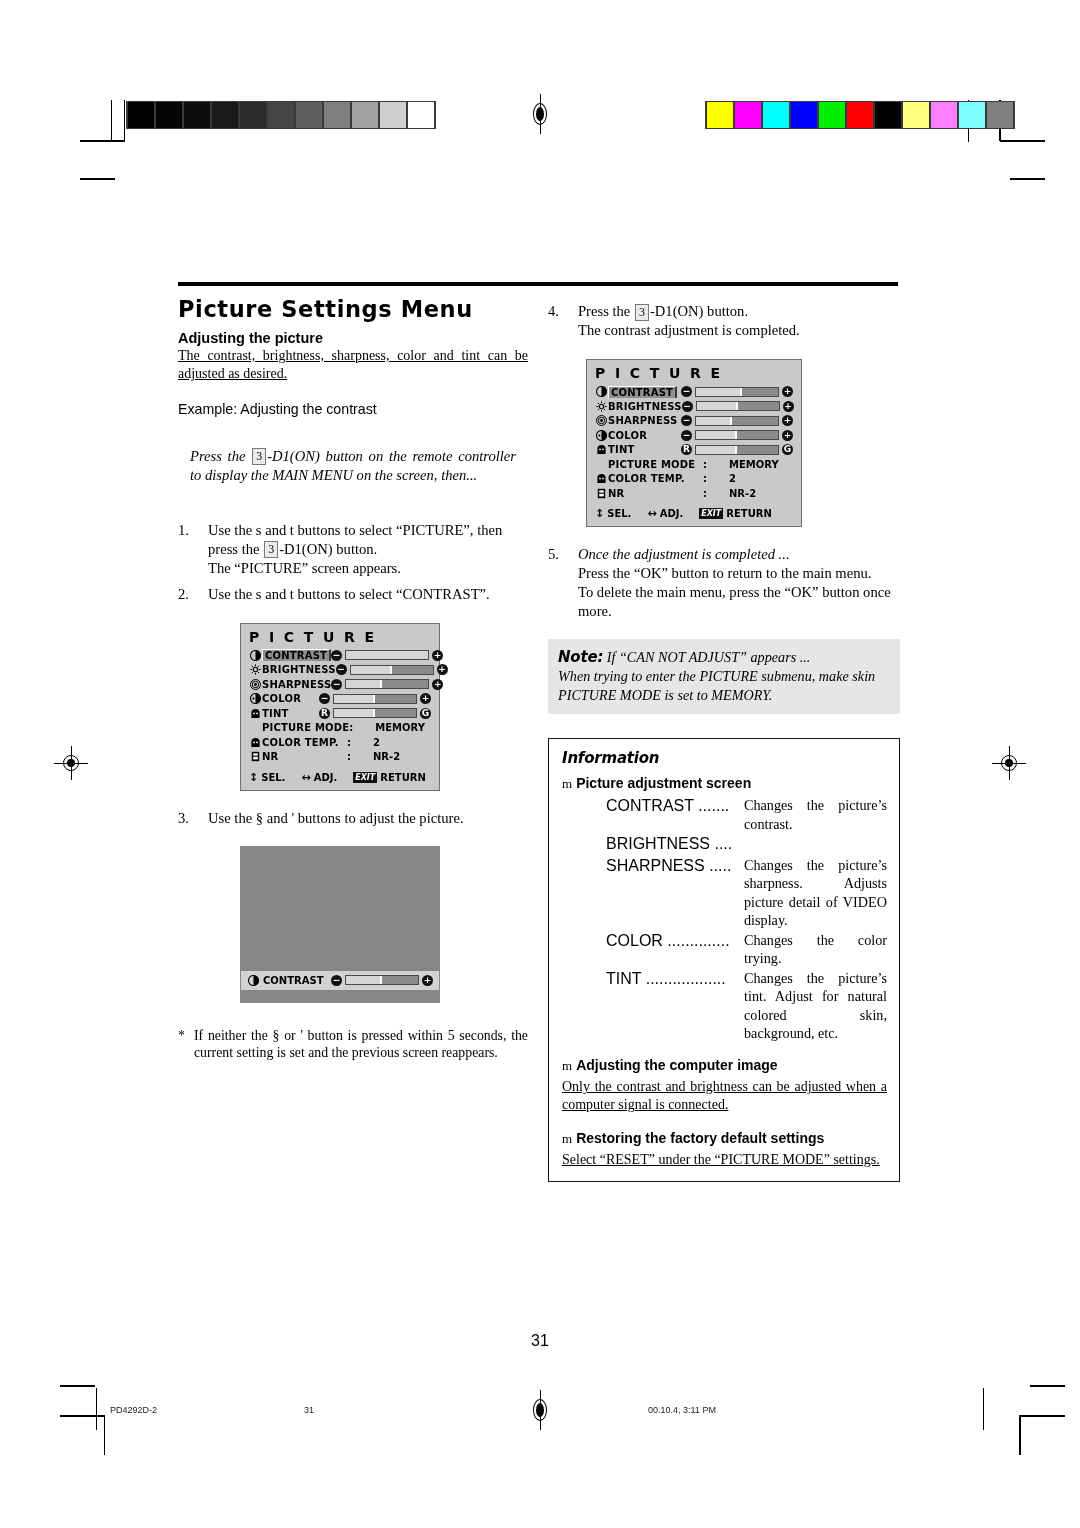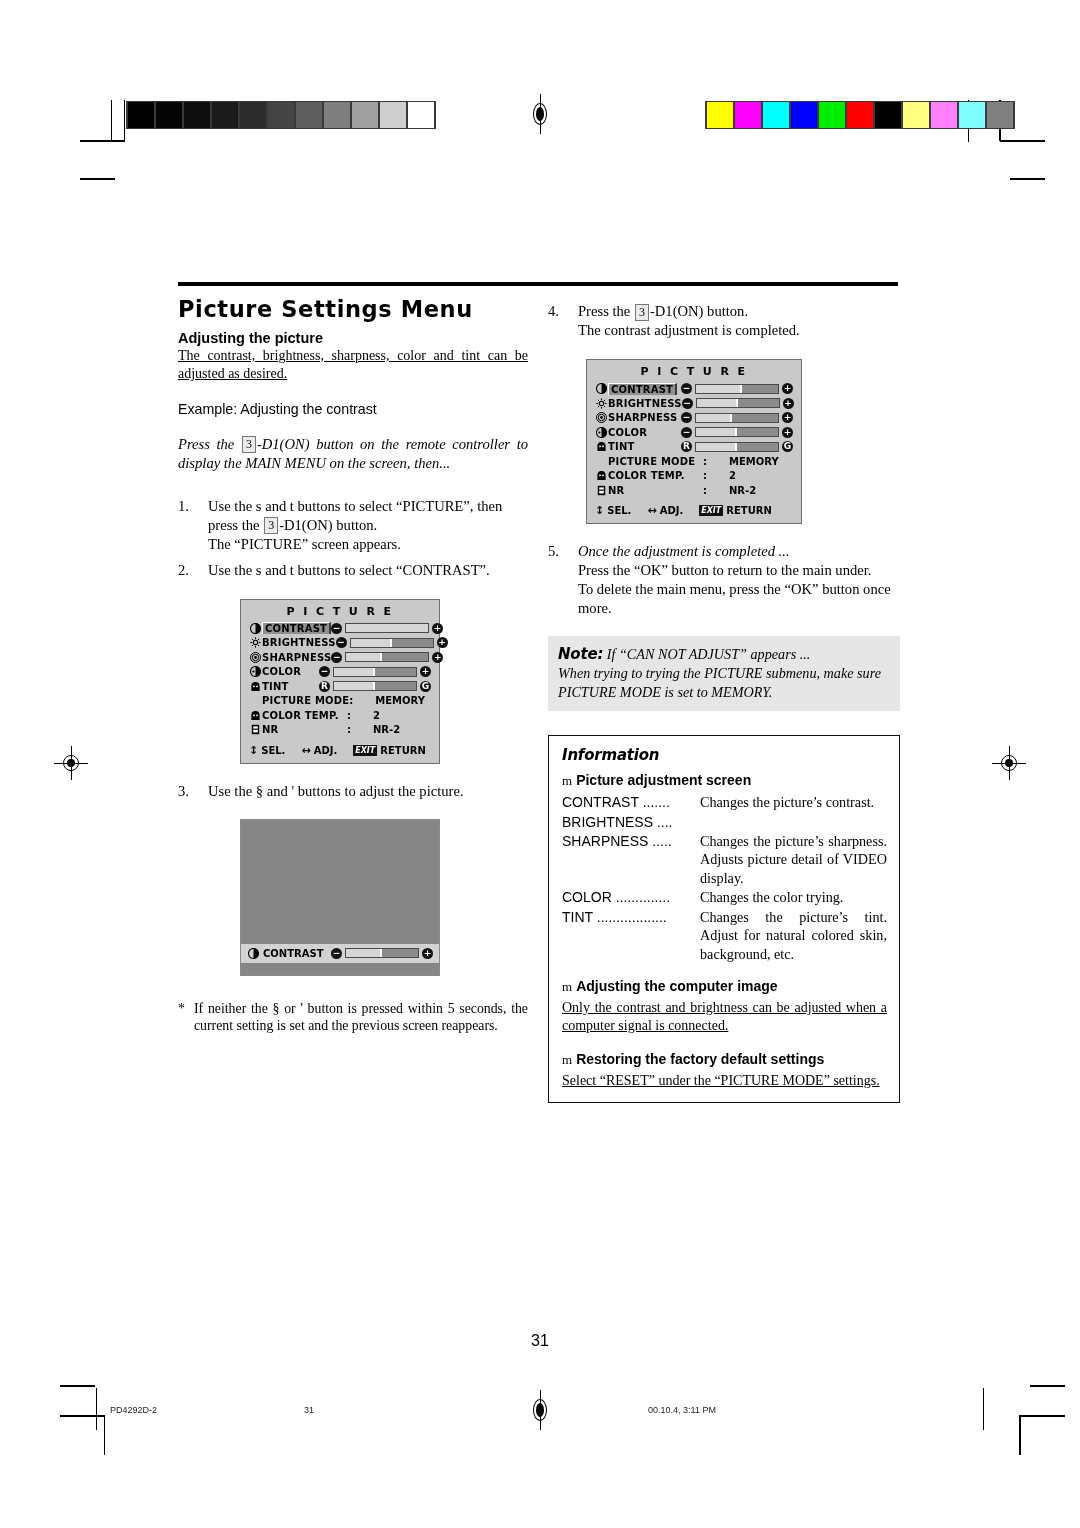--- a/index.html
+++ b/index.html
@@ -55,21 +55,21 @@
 
   .col-left  { position:absolute; left:178px; top:330px; width:350px; }
   .col-right { position:absolute; left:548px; top:302px; width:352px; }
 
   .h2 {
     font-family:"Liberation Sans", sans-serif;
     font-weight:bold; font-size:14.5px; margin:0 0 1px 0;
   }
   p.body { font-size:14px; line-height:1.28; margin:0; text-align:justify;text-decoration:underline; }
   p.sans { font-family:"Liberation Sans", sans-serif; font-size:14.2px; margin:0; }
-  p.ital { font-style:italic; font-size:14.6px; line-height:1.3; margin:0; text-align:justify; }
+  p.ital { font-style:italic; font-size:14.6px; line-height:1.3; margin:12px; text-align:justify; }
 
   .spacer-sm { height:12px; }
   .spacer-md { height:18px; }
   .spacer-lg { height:24px; }
 
   
   ol.steps { list-style:none; margin:0; padding:0; }
   ol.steps > li { position:relative; padding-left:30px; font-size:14.6px; line-height:1.3; margin-bottom:7px; }
   ol.steps > li .num { position:absolute; left:0; top:0; }
 
@@ -81,21 +81,21 @@
     vertical-align:0.5px; margin:0 1px;
   }
 
   
   .osd {
     background:#c9c9c9; border:1px solid #6f6f6f;
     font-family:"DejaVu Sans", sans-serif;
     color:#000; padding:5px 8px 6px 8px;
   }
   .osd .osd-title {
-    text-align:center; font-weight:bold; font-size:11px;
+    text-align:left; font-weight:bold; font-size:14px;
     letter-spacing:2.4px; margin-bottom:4px;
   }
   .osd-row { display:flex; align-items:center; height:13.5px; margin-bottom:1px; }
   .osd-ic { width:13px; flex:0 0 13px; display:flex; align-items:center; justify-content:center; }
   .osd-lbl { font-weight:bold; font-size:10px; letter-spacing:0.2px; white-space:nowrap; }
   .osd-row.sel .osd-lbl {
     background:#8f8f8f; color:#000; padding:0 2px;
     border-right:2px solid #3a3a3a; border-top:1px solid #fff; border-left:1px solid #fff;
   }
   .osd-ctl { margin-left:auto; display:flex; align-items:center; }
@@ -135,21 +135,21 @@
 
   .infobox { border:1px solid #111; padding:10px 12px 12px 13px; }
   .infobox .ititle {
     font-family:"DejaVu Sans", sans-serif; font-weight:bold; font-style:italic;
     font-size:15px; margin-bottom:8px; letter-spacing:-0.2px;
   }
   .sub { font-family:"Liberation Sans", sans-serif; font-weight:bold; font-size:14px; margin:0 0 4px 0; }
   .sub .m { font-family:"Liberation Serif", serif; font-weight:normal; font-size:13px; margin-right:4px; }
 
   .defrow { display:flex; font-size:14.2px; line-height:1.3; margin-bottom:1px; }
-  .defrow .term { font-family:"Liberation Sans", sans-serif; font-size:14px; flex:0 0 138px; white-space:nowrap; overflow:hidden; }
+  .defrow .term { font-family:"Liberation Sans", sans-serif; font-size:16px; flex:0 0 138px; white-space:nowrap; overflow:hidden;margin-left:44px; }
   .defrow .desc { flex:1; text-align:justify; }
 
   .footnote { font-size:13.8px; line-height:1.28; text-align:justify; position:relative; padding-left:16px; }
   .footnote .star { position:absolute; left:0; top:0; }
 
   .pagenum {
     position:absolute; left:0; top:1332px; width:1080px; text-align:center;
     font-family:"Liberation Sans", sans-serif; font-size:16px;
   }
   .footer-item {
@@ -622,31 +622,31 @@
         </div>
       </div>
     </div>
 
     <div class="spacer-md"></div>
 
     <ol class="steps">
       <li style="margin-bottom:0;">
         <span class="num">5.</span>
         <span style="font-style:italic;">Once the adjustment is completed ...</span><br>
-        <span>Press the “OK” button to return to the main under.</span><br>
+        <span>Press the “OK” button to return to the main menu.</span><br>
         <span>To delete the main menu, press the “OK” button once more.</span>
       </li>
     </ol>
 
     <div class="spacer-md"></div>
 
     <div class="note">
       <span class="noteword">Note:</span>
       <span>If “CAN NOT ADJUST” appears ...</span><br>
-      <span>When trying to trying the PICTURE submenu, make sure PICTURE MODE is set to MEMORY.</span>
+      <span>When trying to enter the PICTURE submenu, make skin PICTURE MODE is set to MEMORY.</span>
     </div>
 
     <div class="spacer-lg"></div>
 
     <div class="infobox">
       <div class="ititle">Information</div>
 
       <div class="sub">
         <span class="m">m</span><span>Picture adjustment screen</span>
       </div>

